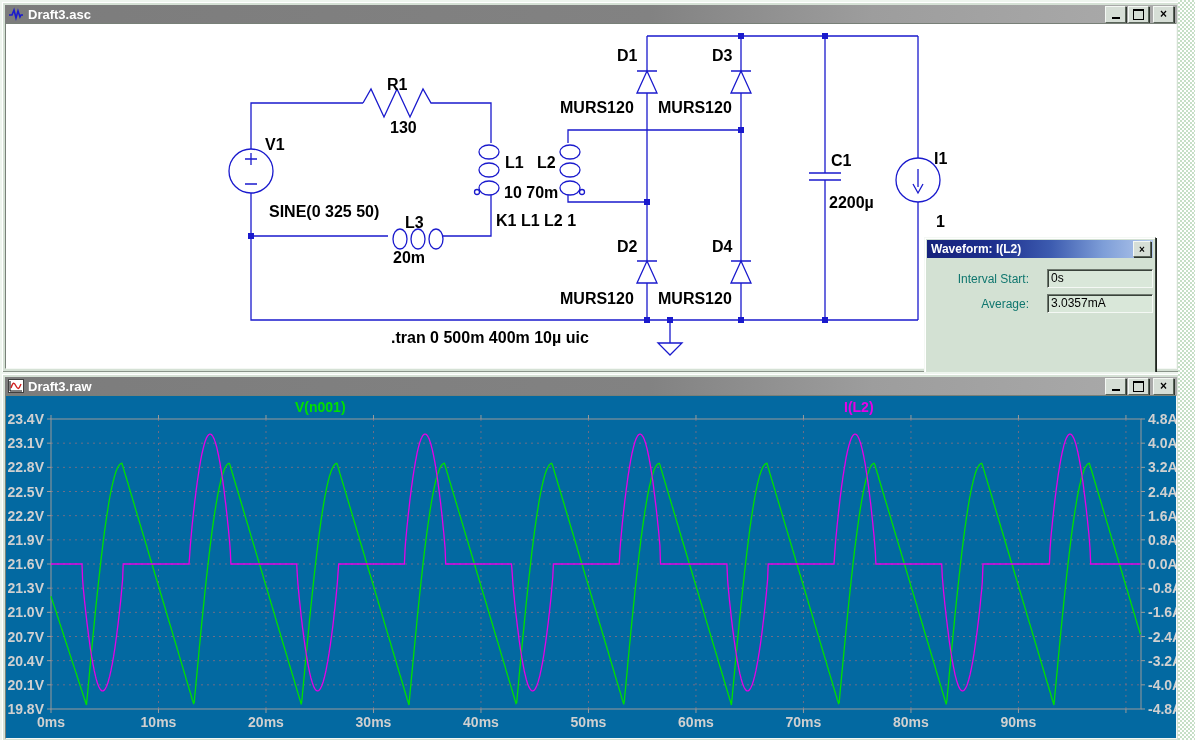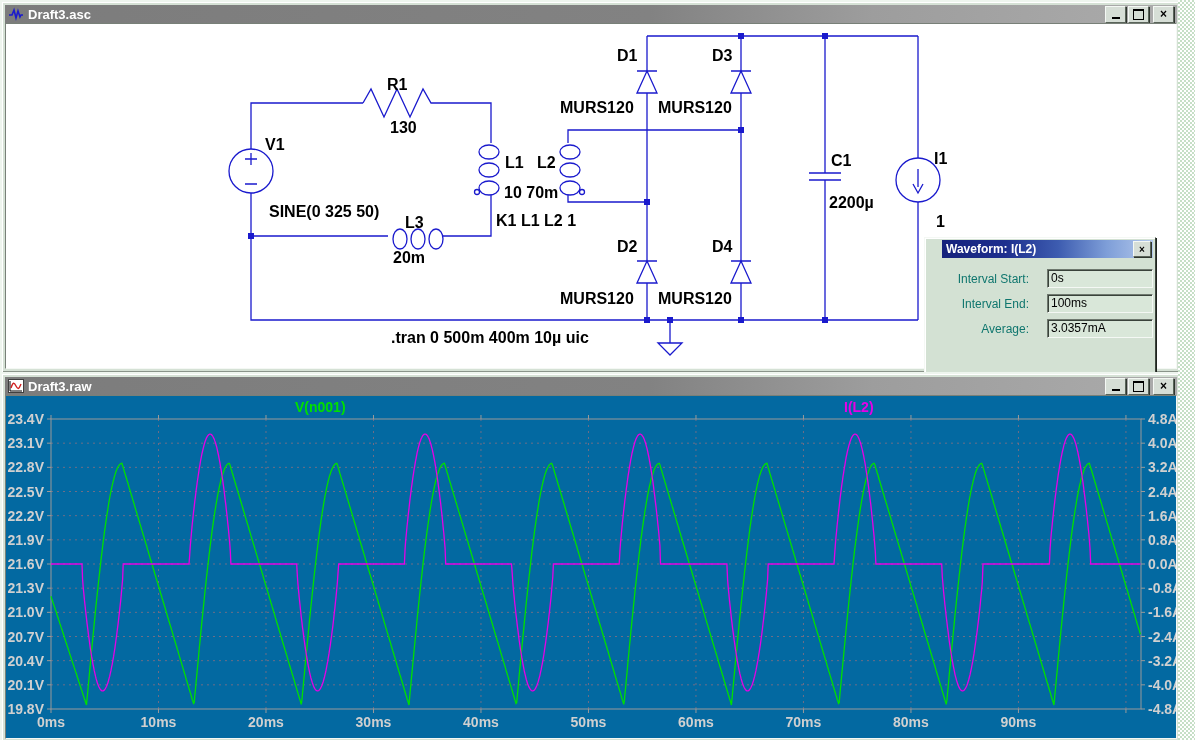--- a/index.html
+++ b/index.html
@@ -32,21 +32,21 @@
 
   #schem-svg{position:absolute;left:-3px;top:-21px;width:1178px;height:372px;}
   #plot-svg{position:absolute;left:-3px;top:-393px;width:1178px;height:740px;}
 
   #schem-labels text{font:700 16px "Liberation Sans",sans-serif;fill:#000;}
 
   
   .dialog{position:absolute;left:922px;top:235px;width:230px;height:134px;
     background:#d3e1d3;border:1px solid;border-color:#f4f8f4 #3c443c #3c443c #f4f8f4;
     box-shadow:1px 1px 0 #1f241f, inset 1px 1px 0 #ffffff;}
-  .dlg-title{position:absolute;left:17px;top:2px;right:2px;height:18px;display:flex;
+  .dlg-title{position:absolute;left:2px;top:2px;right:2px;height:18px;display:flex;
     align-items:center;padding-left:4px;color:#fff;
     font:700 12px "Liberation Sans",sans-serif;
     background:linear-gradient(90deg,#16227c 0%,#1d2f8e 30%,#3d5cb0 55%,#7e9ed8 78%,#b4c9ec 100%);}
   .dlg-close{margin-left:auto;margin-right:2px;width:16px;height:14px;background:#d6ded6;
     border:1px solid;border-color:#f4f8f4 #5a645a #5a645a #f4f8f4;
     box-shadow:1px 1px 0 #2f362f;display:flex;align-items:center;justify-content:center;
     font:700 10px "Liberation Sans",sans-serif;color:#000;cursor:pointer;}
   .dlg-rows{position:absolute;top:28px;left:0;right:0;}
   .dlg-row{display:flex;align-items:center;height:25px;}
   .dlg-label{width:104px;text-align:right;font:12px "Liberation Sans",sans-serif;color:#0f766e;}
@@ -185,24 +185,20 @@
       <div class="dlg-title">
         <span>Waveform: I(L2)</span>
         <span class="dlg-close">
           <span>×</span>
         </span>
       </div>
       <div class="dlg-rows" id="dlg-rows">
           <div class="dlg-row">
             <span class="dlg-label">Interval Start:</span>
             <div class="dlg-box">0s</div>
-          </div>
-          <div class="dlg-row">
-            <span class="dlg-label">Interval End:</span>
-            <div class="dlg-box">100ms</div>
           </div>
           <div class="dlg-row">
             <span class="dlg-label">Average:</span>
             <div class="dlg-box">3.0357mA</div>
           </div>
         </div>
     </div>
   </div>
 
   <div class="window" id="raw-window" style="left:0;top:372px;width:1178px;height:368px;">

